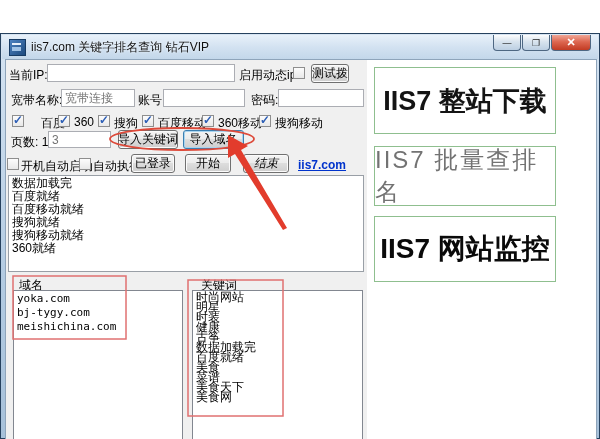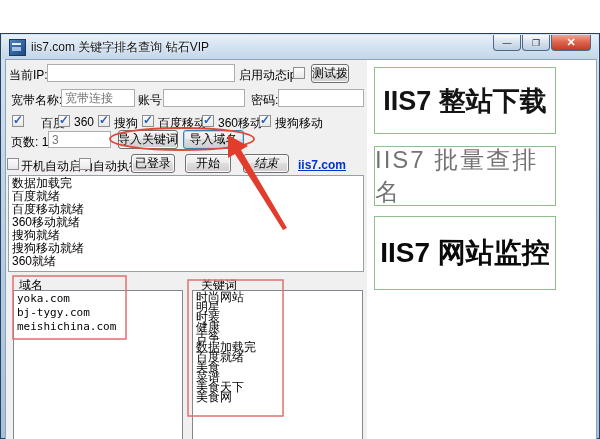--- a/index.html
+++ b/index.html
@@ -22,21 +22,21 @@
   .cb{position:absolute;width:12px;height:12px;box-sizing:border-box;border:1px solid #8e8e8e;background:linear-gradient(#fcfcfc,#e8e8e8);}
   .cb.checked:after{content:"✓";position:absolute;left:0px;top:-3px;font-size:12px;font-weight:bold;color:#2c5eb5;}
   .logbox{position:absolute;left:7px;top:141px;width:356px;height:97px;box-sizing:border-box;border:1px solid #999fa6;background:#fff;padding:1px 3px;line-height:13px;overflow:hidden;}
   .listbox{position:absolute;box-sizing:border-box;border:1px solid #828790;background:#fff;overflow:hidden;padding:1px 3px;}
   .domains{line-height:14px;font-family:"DejaVu Sans Mono",monospace;font-size:11px;}
   .keywords{line-height:10px;font-size:12px;}
   .link{position:absolute;color:#0033cc;text-decoration:underline;font-weight:bold;font-size:12px;}
   .banner{position:absolute;left:373px;width:182px;box-sizing:border-box;border:1px solid #8fbf8f;background:#fff;display:flex;align-items:center;justify-content:center;font-family:Liberation Sans, sans-serif;}
   .banner.b1{top:33px;height:67px;font-size:27px;font-weight:bold;color:#141414;}
   .banner.b2{top:112px;height:60px;font-size:24px;font-weight:normal;color:#737373;letter-spacing:2px;}
-  .banner.b3{top:182px;height:74px;font-size:28px;font-weight:900;color:#0a0a0a;}
+  .banner.b3{top:182px;height:66px;font-size:28px;font-weight:900;color:#0a0a0a;}
   .overlay{position:absolute;inset:0;pointer-events:none;}
 </style>
 </head>
 <body>
 
 <div class="window">
 
   <div class="titlebar">
     <div class="app-icon"></div>
     <div class="title-text">iis7.com 关键字排名查询 钻石VIP</div>
@@ -87,21 +87,20 @@
   <div class="lbl" style="left:92px;top:124px;">自动执行</div>
   <div class="btn" style="left:130px;top:120px;width:44px;height:19px;">已登录</div>
   <div class="btn" style="left:184px;top:120px;width:46px;height:19px;">开始</div>
   <div class="btn" style="left:242px;top:120px;width:46px;height:19px;font-style:italic;">结束</div>
   <a class="link" style="left:297px;top:124px;">iis7.com</a>
 
   <div class="logbox">
     <div>数据加载完</div>
     <div>百度就绪</div>
     <div>百度移动就绪</div>
-    <div>360移动就绪</div>
     <div>搜狗就绪</div>
     <div>搜狗移动就绪</div>
     <div>360就绪</div>
   </div>
 
   <div class="lbl" style="left:18px;top:243px;">域名</div>
   <div class="lbl" style="left:200px;top:243px;">关键词</div>
 
   <div class="listbox domains" style="left:12px;top:256px;width:170px;height:190px;">
     <div>yoka.com</div>

